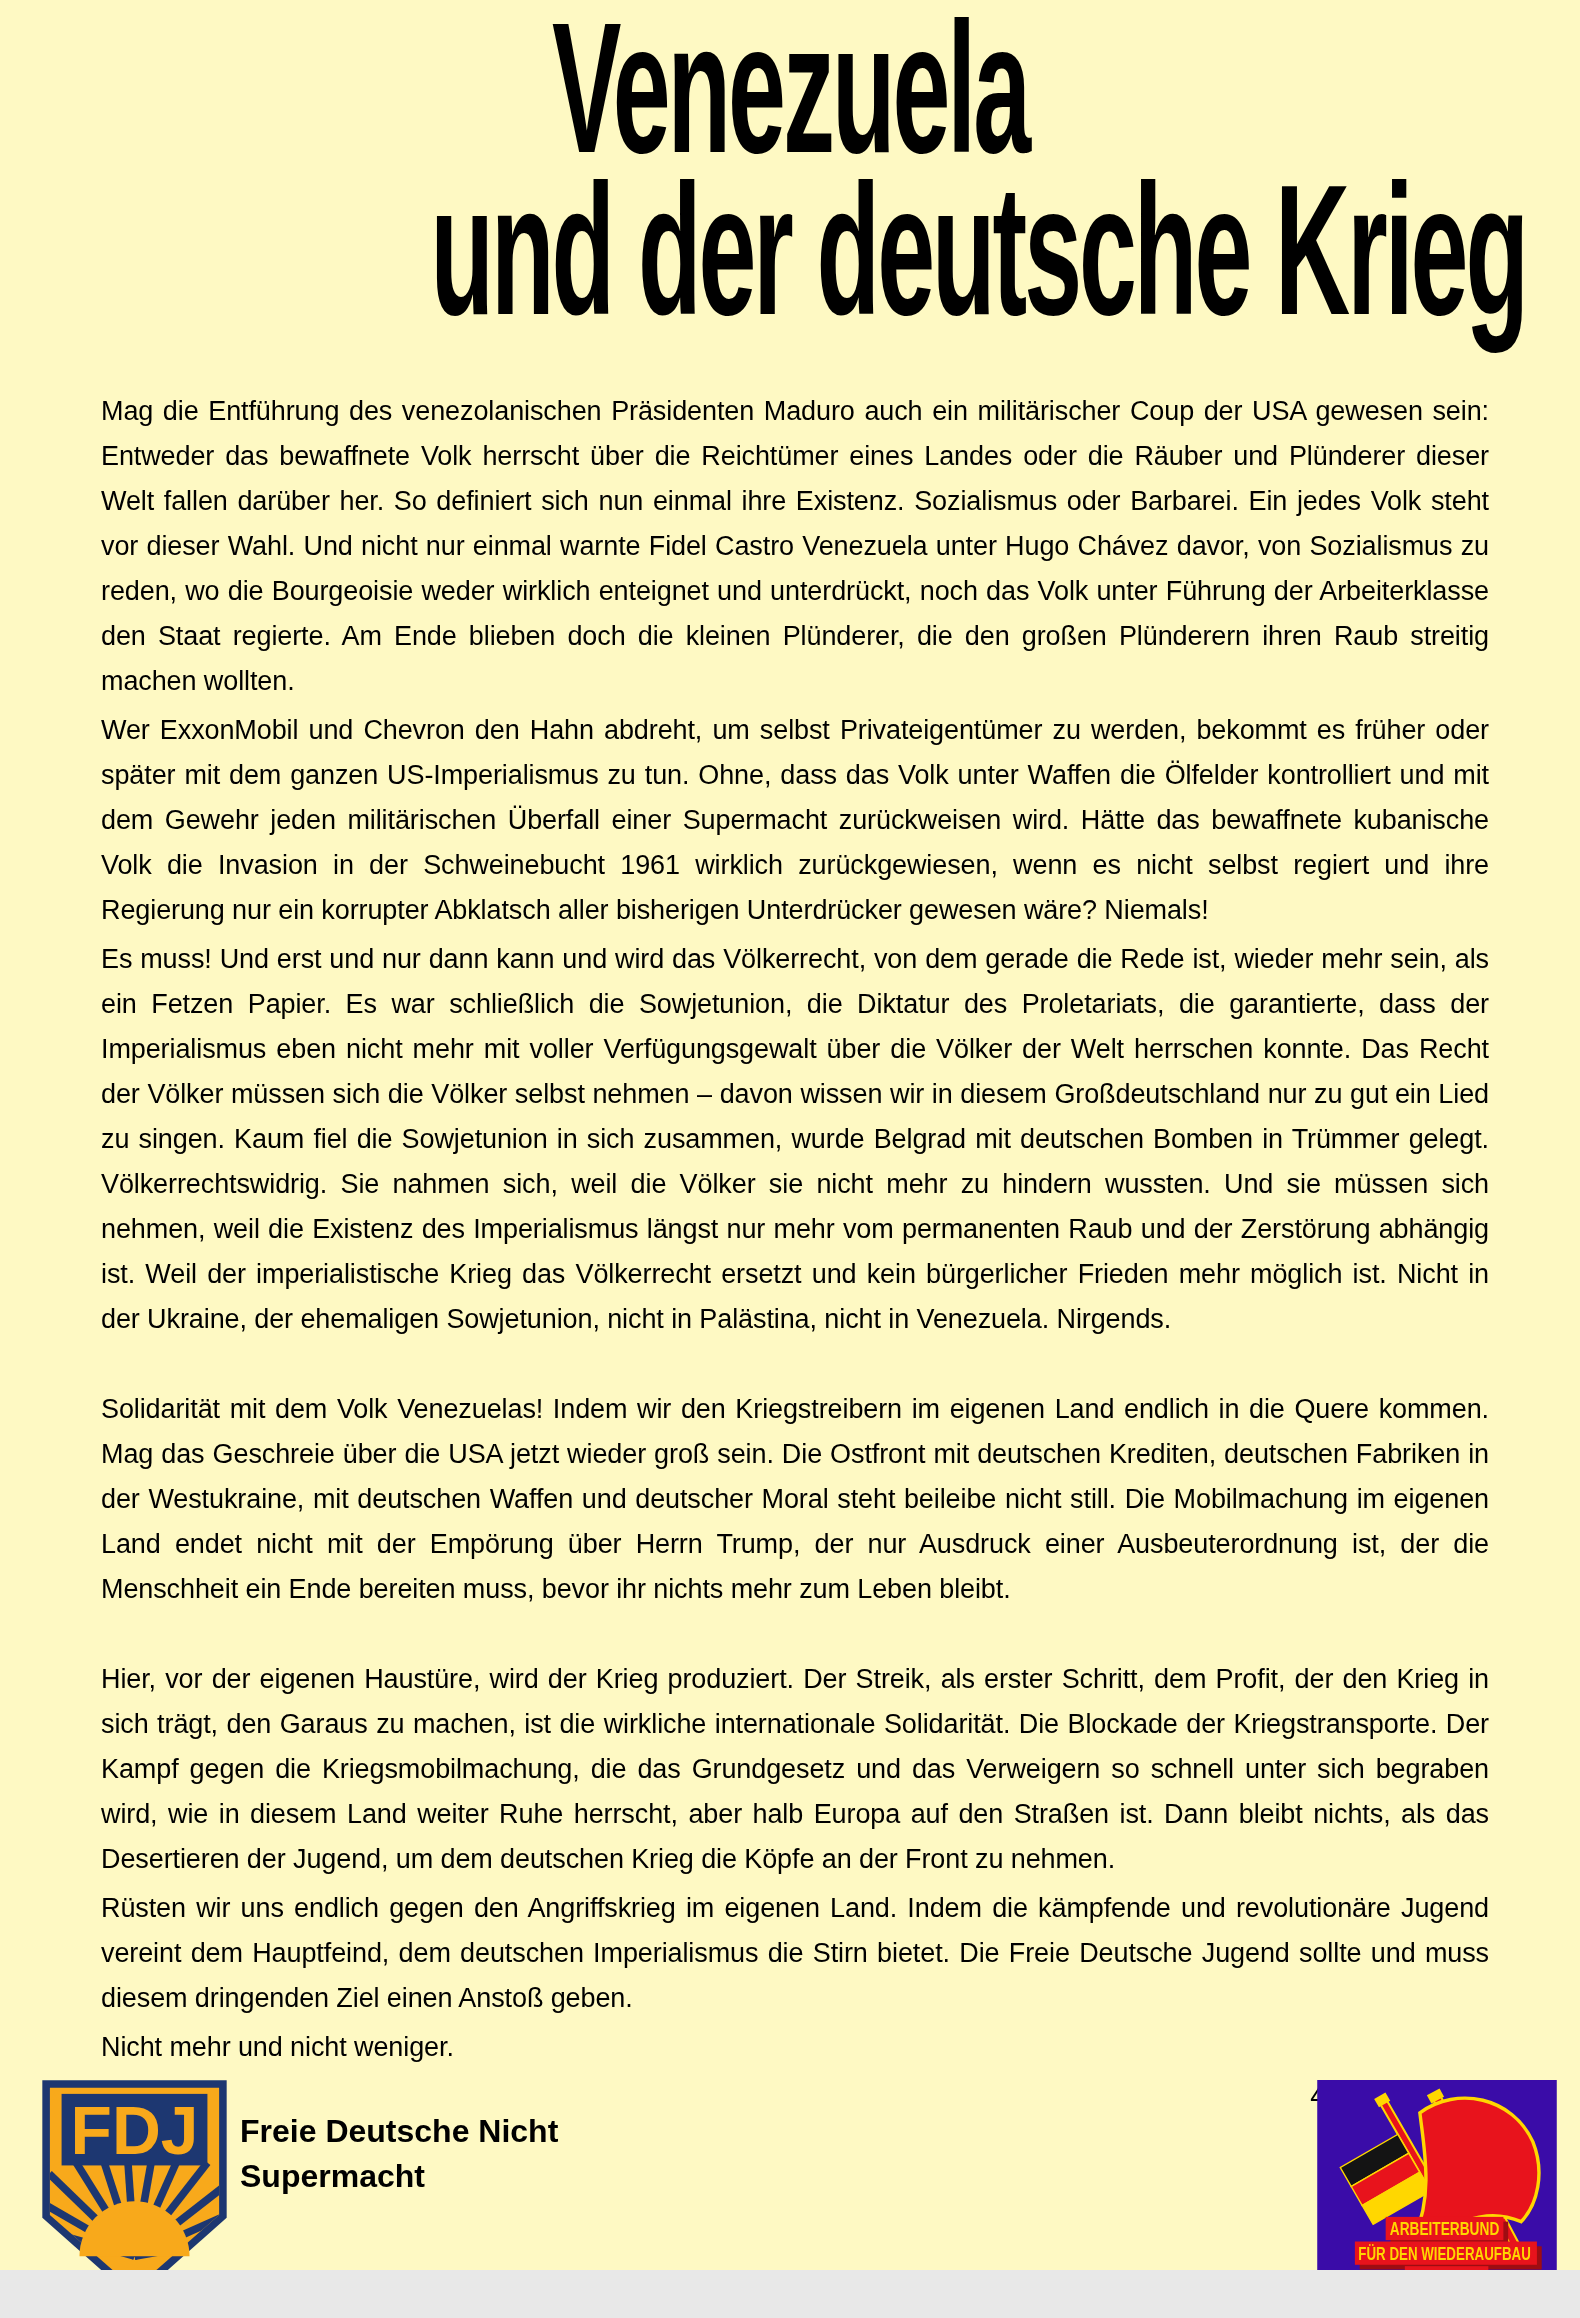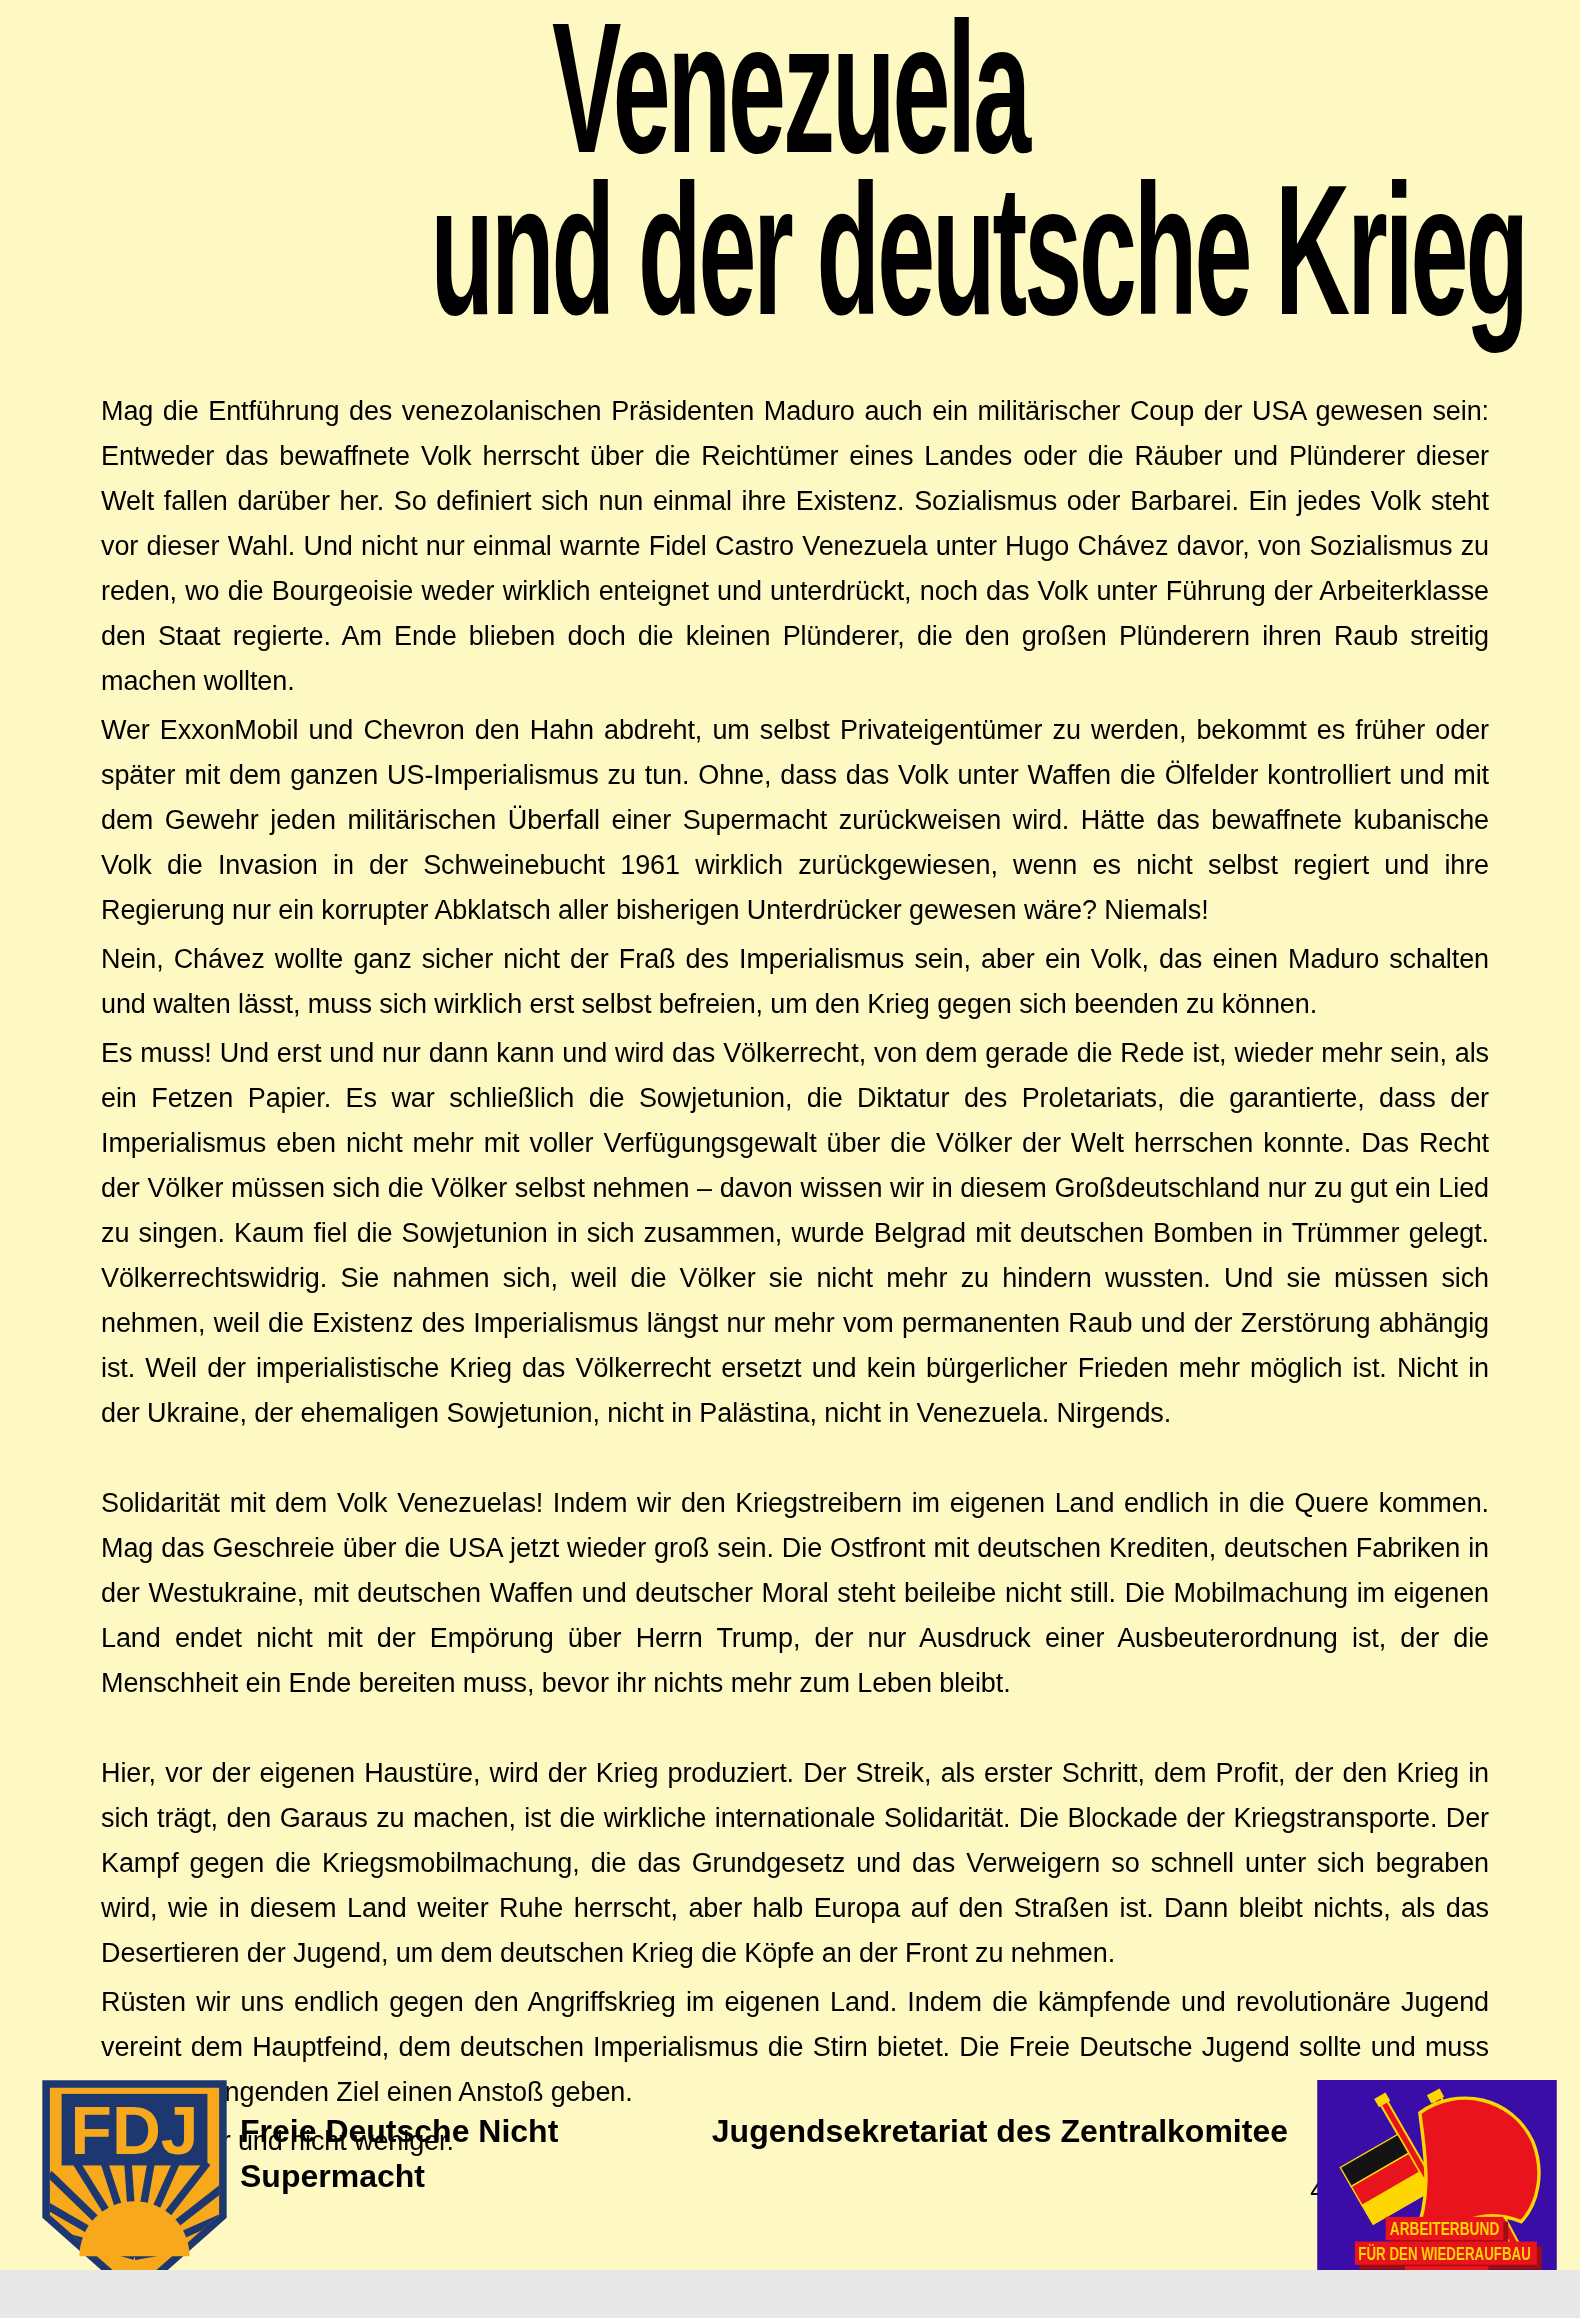--- a/index.html
+++ b/index.html
@@ -70,21 +70,20 @@
       <span>Venezuela</span>
     </div>
     <div class="title-line">
       <span>und der deutsche Krieg</span>
     </div>
   </header>
 
   <main class="content">
     <p>Mag die Entführung des venezolanischen Präsidenten Maduro auch ein militärischer Coup der USA gewesen sein: Entweder das bewaffnete Volk herrscht über die Reichtümer eines Landes oder die Räuber und Plünderer dieser Welt fallen darüber her. So definiert sich nun einmal ihre Existenz. Sozialismus oder Barbarei. Ein jedes Volk steht vor dieser Wahl. Und nicht nur einmal warnte Fidel Castro Venezuela unter Hugo Chávez davor, von Sozialismus zu reden, wo die Bourgeoisie weder wirklich enteignet und unterdrückt, noch das Volk unter Führung der Arbeiterklasse den Staat regierte. Am Ende blieben doch die kleinen Plünderer, die den großen Plünderern ihren Raub streitig machen wollten.</p>
     <p>Wer ExxonMobil und Chevron den Hahn abdreht, um selbst Privateigentümer zu werden, bekommt es früher oder später mit dem ganzen US-Imperialismus zu tun. Ohne, dass das Volk unter Waffen die Ölfelder kontrolliert und mit dem Gewehr jeden militärischen Überfall einer Supermacht zurückweisen wird. Hätte das bewaffnete kubanische Volk die Invasion in der Schweinebucht 1961 wirklich zurückgewiesen, wenn es nicht selbst regiert und ihre Regierung nur ein korrupter Abklatsch aller bisherigen Unterdrücker gewesen wäre? Niemals!</p>
-    <p>Nein, Chávez wollte ganz sicher nicht der Fraß des Imperialismus sein, aber ein Volk, das einen Maduro schalten und walten lässt, muss sich wirklich erst selbst befreien, um den Krieg gegen sich beenden zu können.</p>
     <p>Es muss! Und erst und nur dann kann und wird das Völkerrecht, von dem gerade die Rede ist, wieder mehr sein, als ein Fetzen Papier. Es war schließlich die Sowjetunion, die Diktatur des Proletariats, die garantierte, dass der Imperialismus eben nicht mehr mit voller Verfügungsgewalt über die Völker der Welt herrschen konnte. Das Recht der Völker müssen sich die Völker selbst nehmen – davon wissen wir in diesem Großdeutschland nur zu gut ein Lied zu singen. Kaum fiel die Sowjetunion in sich zusammen, wurde Belgrad mit deutschen Bomben in Trümmer gelegt. Völkerrechtswidrig. Sie nahmen sich, weil die Völker sie nicht mehr zu hindern wussten. Und sie müssen sich nehmen, weil die Existenz des Imperialismus längst nur mehr vom permanenten Raub und der Zerstörung abhängig ist. Weil der imperialistische Krieg das Völkerrecht ersetzt und kein bürgerlicher Frieden mehr möglich ist. Nicht in der Ukraine, der ehemaligen Sowjetunion, nicht in Palästina, nicht in Venezuela. Nirgends.</p>
     <p class="gap">Solidarität mit dem Volk Venezuelas! Indem wir den Kriegstreibern im eigenen Land endlich in die Quere kommen. Mag das Geschreie über die USA jetzt wieder groß sein. Die Ostfront mit deutschen Krediten, deutschen Fabriken in der Westukraine, mit deutschen Waffen und deutscher Moral steht beileibe nicht still. Die Mobilmachung im eigenen Land endet nicht mit der Empörung über Herrn Trump, der nur Ausdruck einer Ausbeuterordnung ist, der die Menschheit ein Ende bereiten muss, bevor ihr nichts mehr zum Leben bleibt.</p>
     <p class="gap">Hier, vor der eigenen Haustüre, wird der Krieg produziert. Der Streik, als erster Schritt, dem Profit, der den Krieg in sich trägt, den Garaus zu machen, ist die wirkliche internationale Solidarität. Die Blockade der Kriegstransporte. Der Kampf gegen die Kriegsmobilmachung, die das Grundgesetz und das Verweigern so schnell unter sich begraben wird, wie in diesem Land weiter Ruhe herrscht, aber halb Europa auf den Straßen ist. Dann bleibt nichts, als das Desertieren der Jugend, um dem deutschen Krieg die Köpfe an der Front zu nehmen.</p>
     <p>Rüsten wir uns endlich gegen den Angriffskrieg im eigenen Land. Indem die kämpfende und revolutionäre Jugend vereint dem Hauptfeind, dem deutschen Imperialismus die Stirn bietet. Die Freie Deutsche Jugend sollte und muss diesem dringenden Ziel einen Anstoß geben.</p>
     <p>Nicht mehr und nicht weniger.</p>
     <p class="date">4. Januar 2026</p>
   </main>
 
   <footer>
 
@@ -112,21 +111,20 @@
       <rect x="34" y="26" width="212" height="104" fill="#1d3771"></rect>
       <text x="140" y="114" text-anchor="middle" font-size="100" font-weight="bold" fill="#f8a91b" textLength="186" lengthAdjust="spacingAndGlyphs" font-family="Liberation Sans, sans-serif">FDJ</text>
     </svg>
 
     <div class="left-org">
       <div>Freie Deutsche Nicht</div>
       <div>Supermacht</div>
     </div>
 
     <div class="right-org">
-      <div>Jugendsekretariat des Zentralkomitee</div>
     </div>
 
     <svg class="ab-logo" viewBox="0 0 350 320">
       <rect width="350" height="320" fill="#3a0ca8"></rect>
 
       <g transform="rotate(-30 170 130)">
         <rect x="150" y="6" width="11" height="226" fill="#e8131c" stroke="#ffd700" stroke-width="3"></rect>
         <rect x="146" y="-2" width="19" height="14" fill="#ffd700"></rect>
         <g stroke="#ffd700" stroke-width="2">
           <rect x="53" y="60" width="97" height="32" fill="#141414"></rect>

